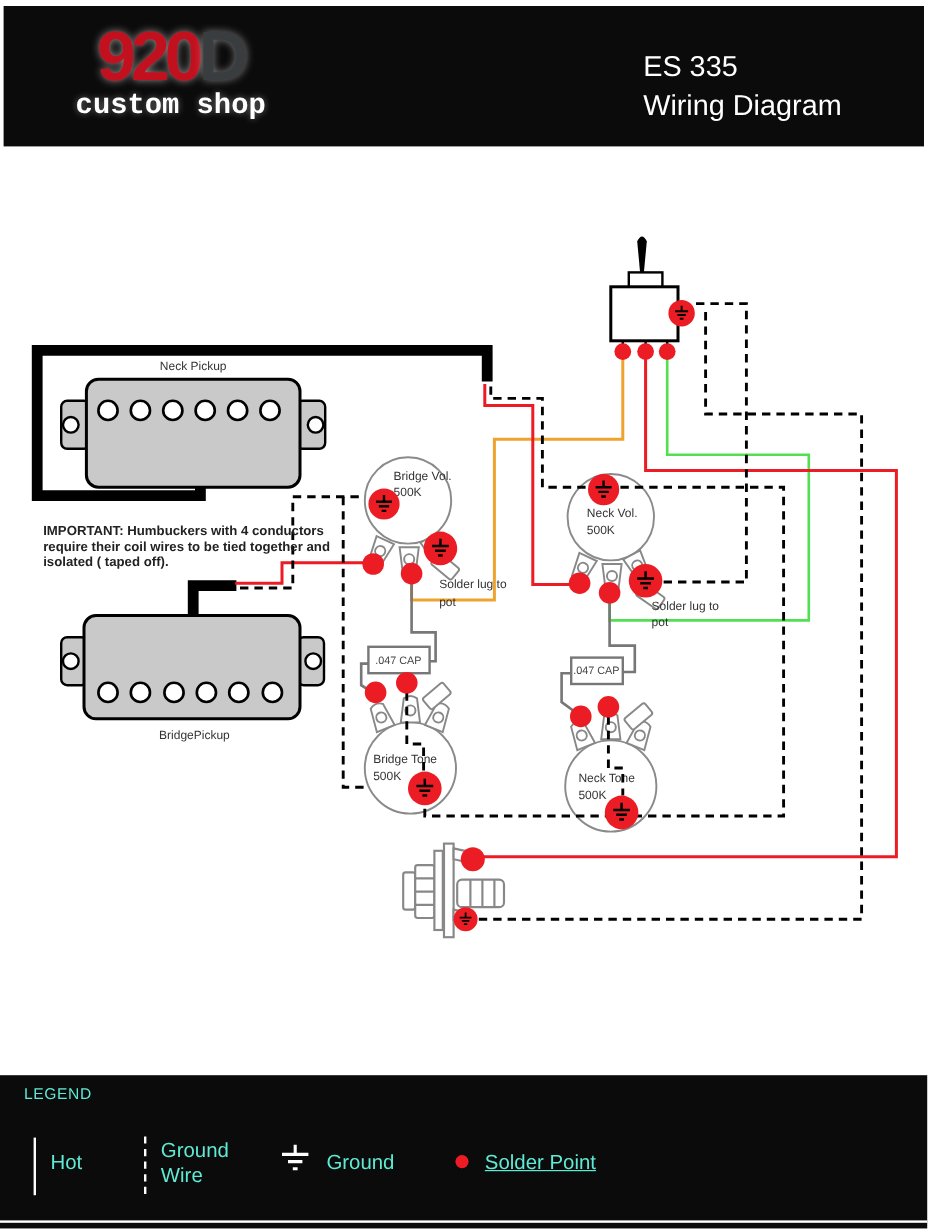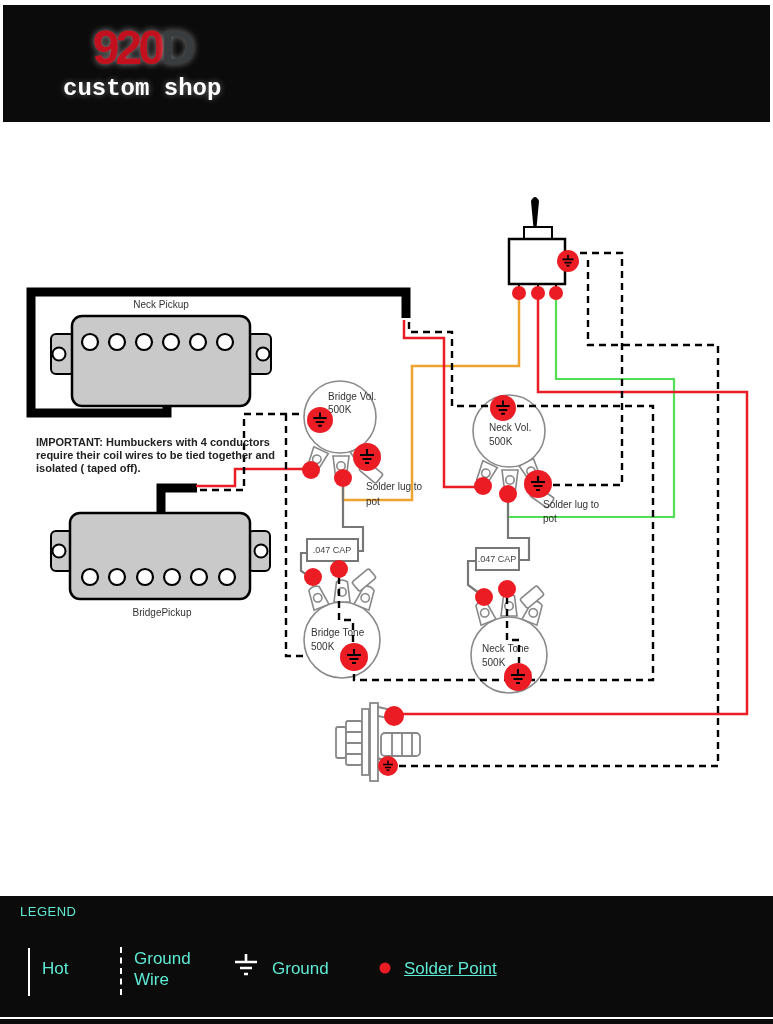--- a/index.html
+++ b/index.html
@@ -1,21 +1,21 @@
 <!DOCTYPE html>
 <html><head>
 <meta charset="utf-8">
 <style>
   html,body{margin:0;padding:0;background:#fff;}
   #page{position:relative;width:773px;height:1024px;background:#fff;overflow:hidden;
         font-family:"Liberation Sans",sans-serif;}
   
   .header{position:absolute;left:3px;top:5px;width:767px;height:117px;background:#0b0b0b;}
   .logo{position:absolute;left:60px;top:12px;text-align:center;}
-  .logo-top{font-weight:bold;font-size:48px;line-height:62px;letter-spacing:-4px;}
+  .logo-top{font-weight:bold;font-size:58px;line-height:62px;letter-spacing:-4px;}
   .l920{color:#c2101f;text-shadow:0 0 7px rgba(255,255,255,.55),0 0 2px #4a0508;}
   .ld{color:#3a3d40;text-shadow:0 0 7px rgba(255,255,255,.5),0 0 2px #000;}
   .logo-sub{color:#fff;font-weight:bold;font-size:24px;line-height:28px;margin-top:-4px;
             letter-spacing:0px;text-shadow:0 0 6px rgba(255,255,255,.4);font-family:Liberation Mono, monospace;}
   .doc-title{position:absolute;left:533px;top:34px;color:#fff;font-size:24px;line-height:33px;font-weight:normal;}
   
   .footer{position:absolute;left:0;top:896px;width:773px;height:128px;background:#0b0b0b;color:#5eead4;}
   .legend-title{position:absolute;left:20px;top:8px;font-size:13px;letter-spacing:.5px;}
   .lg-label{position:absolute;font-size:17px;line-height:21px;}
   .hot-line{position:absolute;left:28px;top:52px;width:2px;height:48px;background:#fff;}
@@ -240,20 +240,24 @@
     </g>
   </svg>
 
   <div class="header">
     <div class="logo">
       <div class="logo-top">
         <span class="l920">920</span><span class="ld">D</span>
       </div>
       <div class="logo-sub">custom shop</div>
     </div>
+    <div class="doc-title">
+      <div>ES 335</div>
+      <div>Wiring Diagram</div>
+    </div>
   </div>
 
   <div class="footer">
     <div class="legend-title">LEGEND</div>
 
     <div class="hot-line"></div>
     <div class="lg-label" style="left:42px;top:62px;text-align:right;">Hot</div>
 
     <div class="gw-line"></div>
     <div class="lg-label" style="left:134px;top:52px;">

